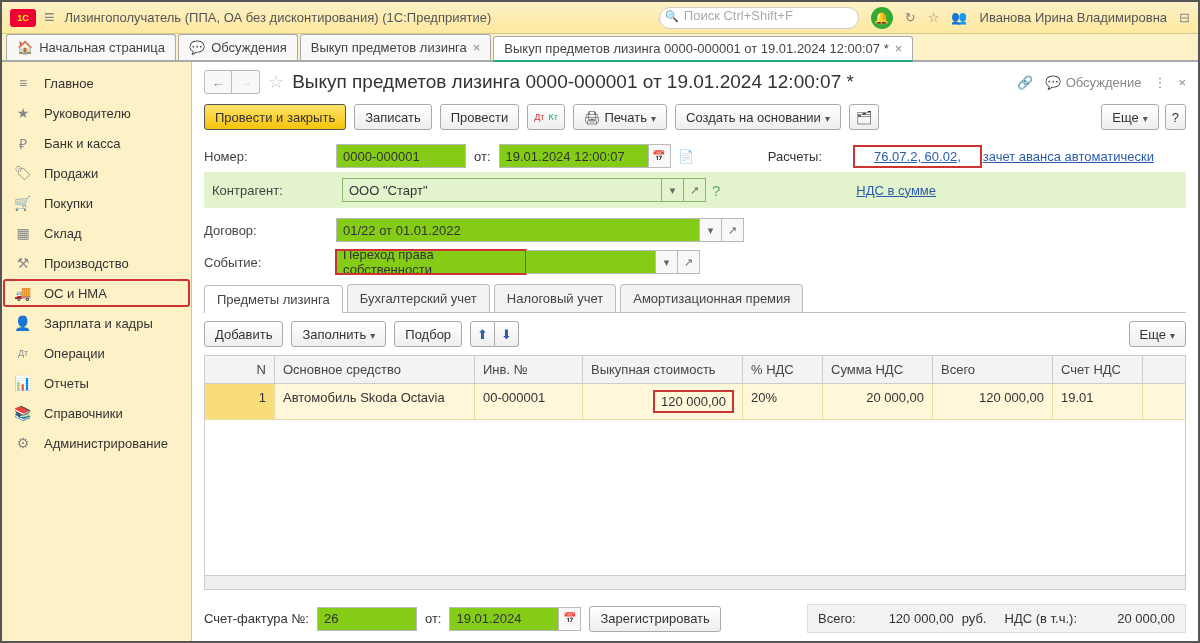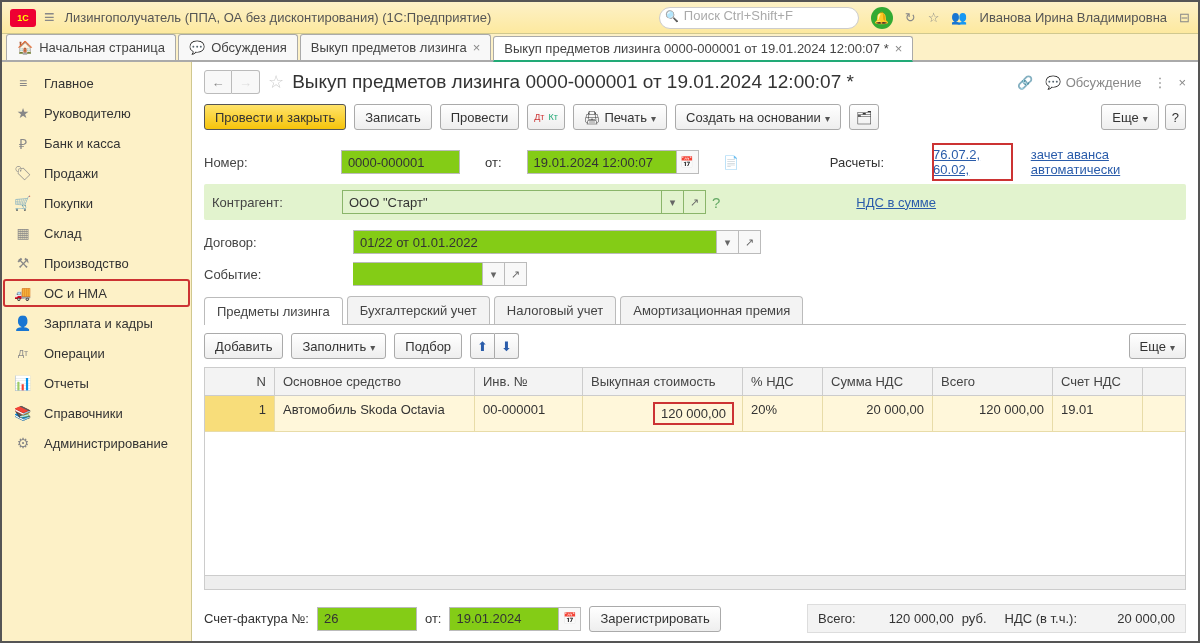--- a/index.html
+++ b/index.html
@@ -33,21 +33,21 @@
 .navbtn:last-child { border-radius: 0 3px 3px 0; border-left: none; color: #ddd; }
 .star { color: #ccc; font-size: 18px; }
 .doc-title { font-size: 19px; color: #333; font-weight: normal; }
 .doc-header-right { margin-left: auto; display: flex; align-items: center; gap: 12px; color: #888; }
 .toolbar { display: flex; align-items: center; padding: 6px 8px 10px; gap: 8px; flex-wrap: wrap; }
 .btn { height: 26px; border: 1px solid #aaa; background: linear-gradient(#fff,#eee); border-radius: 3px; padding: 0 10px; display: inline-flex; align-items: center; gap: 4px; cursor: pointer; color: #333; }
 .btn.primary { background: linear-gradient(#ffe36b,#f6c40b); border-color: #555; font-weight: normal; }
 .btn.iconb { padding: 0 6px; }
 .btn .caret::after { content: " ▾"; font-size: 10px; color: #555; }
 .toolbar .right { margin-left: auto; display: flex; gap: 6px; }
-.formrow { display: flex; align-items: center; padding: 4px 8px; gap: 19px; }
+.formrow { display: flex; align-items: center; padding: 4px 8px; gap: 2px; }
 .formlabel { width: 130px; color: #444; }
 .input { height: 24px; border: 1px solid #bbb; background: #84cc16; padding: 0 6px; color: #333; display: flex; align-items: center; }
 .input.green { background: #e2f3ce; border-color: #8ab56a; }
 .inputgrp { display: flex; }
 .inputgrp .smallbtn { width: 22px; height: 24px; border: 1px solid #bbb; border-left: none; background: #f8f8f8; display: flex; align-items: center; justify-content: center; font-size: 11px; color: #666; cursor: pointer; }
 .highlighted-red { outline: 2px solid #c33; outline-offset: -1px; }
 .link { color: #2a5caa; text-decoration: underline; cursor: pointer; }
 .greenrow { background: #e2f3ce; padding: 6px 8px; margin: 0 8px 6px; border-radius: 2px; display: flex; align-items: center; gap: 6px; }
 .subtabs { display: flex; border-bottom: 1px solid #bbb; margin: 6px 8px 0; }
 .subtab { height: 28px; border: 1px solid #bbb; border-bottom: none; background: #f3f3f3; padding: 0 12px; display: flex; align-items: center; border-radius: 4px 4px 0 0; margin-right: 4px; color: #444; cursor: pointer; }
@@ -218,21 +218,21 @@
       <div class="formrow">
         <span class="formlabel">Номер:</span>
         <div class="input" style="width:130px">0000-000001</div>
         <span style="margin:0 6px">от:</span>
         <div class="inputgrp">
           <div class="input" style="width:150px">19.01.2024 12:00:07</div>
           <div class="smallbtn">📅</div>
         </div>
         <span style="margin-left:6px;color:#2a7">📄</span>
         <span style="margin-left:71px">Расчеты:</span>
-        <span class="link highlighted-red" style="margin-left:30px;padding:3px 0">76.07.2, 60.02,</span>
+        <span class="link highlighted-red" style="margin-left:30px;padding:3px 20px">76.07.2, 60.02,</span>
         <span class="link">зачет аванса автоматически</span>
       </div>
 
       <div class="greenrow">
         <span class="formlabel" style="width:124px">Контрагент:</span>
         <div class="inputgrp" style="flex:0 0 360px">
           <div class="input green" style="width:320px">ООО "Старт"</div>
           <div class="smallbtn" style="background:#e2f3ce;border-color:#8ab56a">▾</div>
           <div class="smallbtn" style="background:#e2f3ce;border-color:#8ab56a">↗</div>
         </div>
@@ -245,20 +245,21 @@
         <div class="inputgrp">
           <div class="input" style="width:364px">01/22 от 01.01.2022</div>
           <div class="smallbtn">▾</div>
           <div class="smallbtn">↗</div>
         </div>
       </div>
 
       <div class="formrow">
         <span class="formlabel">Событие:</span>
         <div class="inputgrp">
+          <div class="input highlighted-red" style="width:190px">Переход права собственности</div>
           <div class="input" style="width:130px;border-left:none"></div>
           <div class="smallbtn">▾</div>
           <div class="smallbtn">↗</div>
         </div>
       </div>
 
       <div class="subtabs">
         <div class="subtab active">Предметы лизинга</div>
         <div class="subtab">Бухгалтерский учет</div>
         <div class="subtab">Налоговый учет</div>

